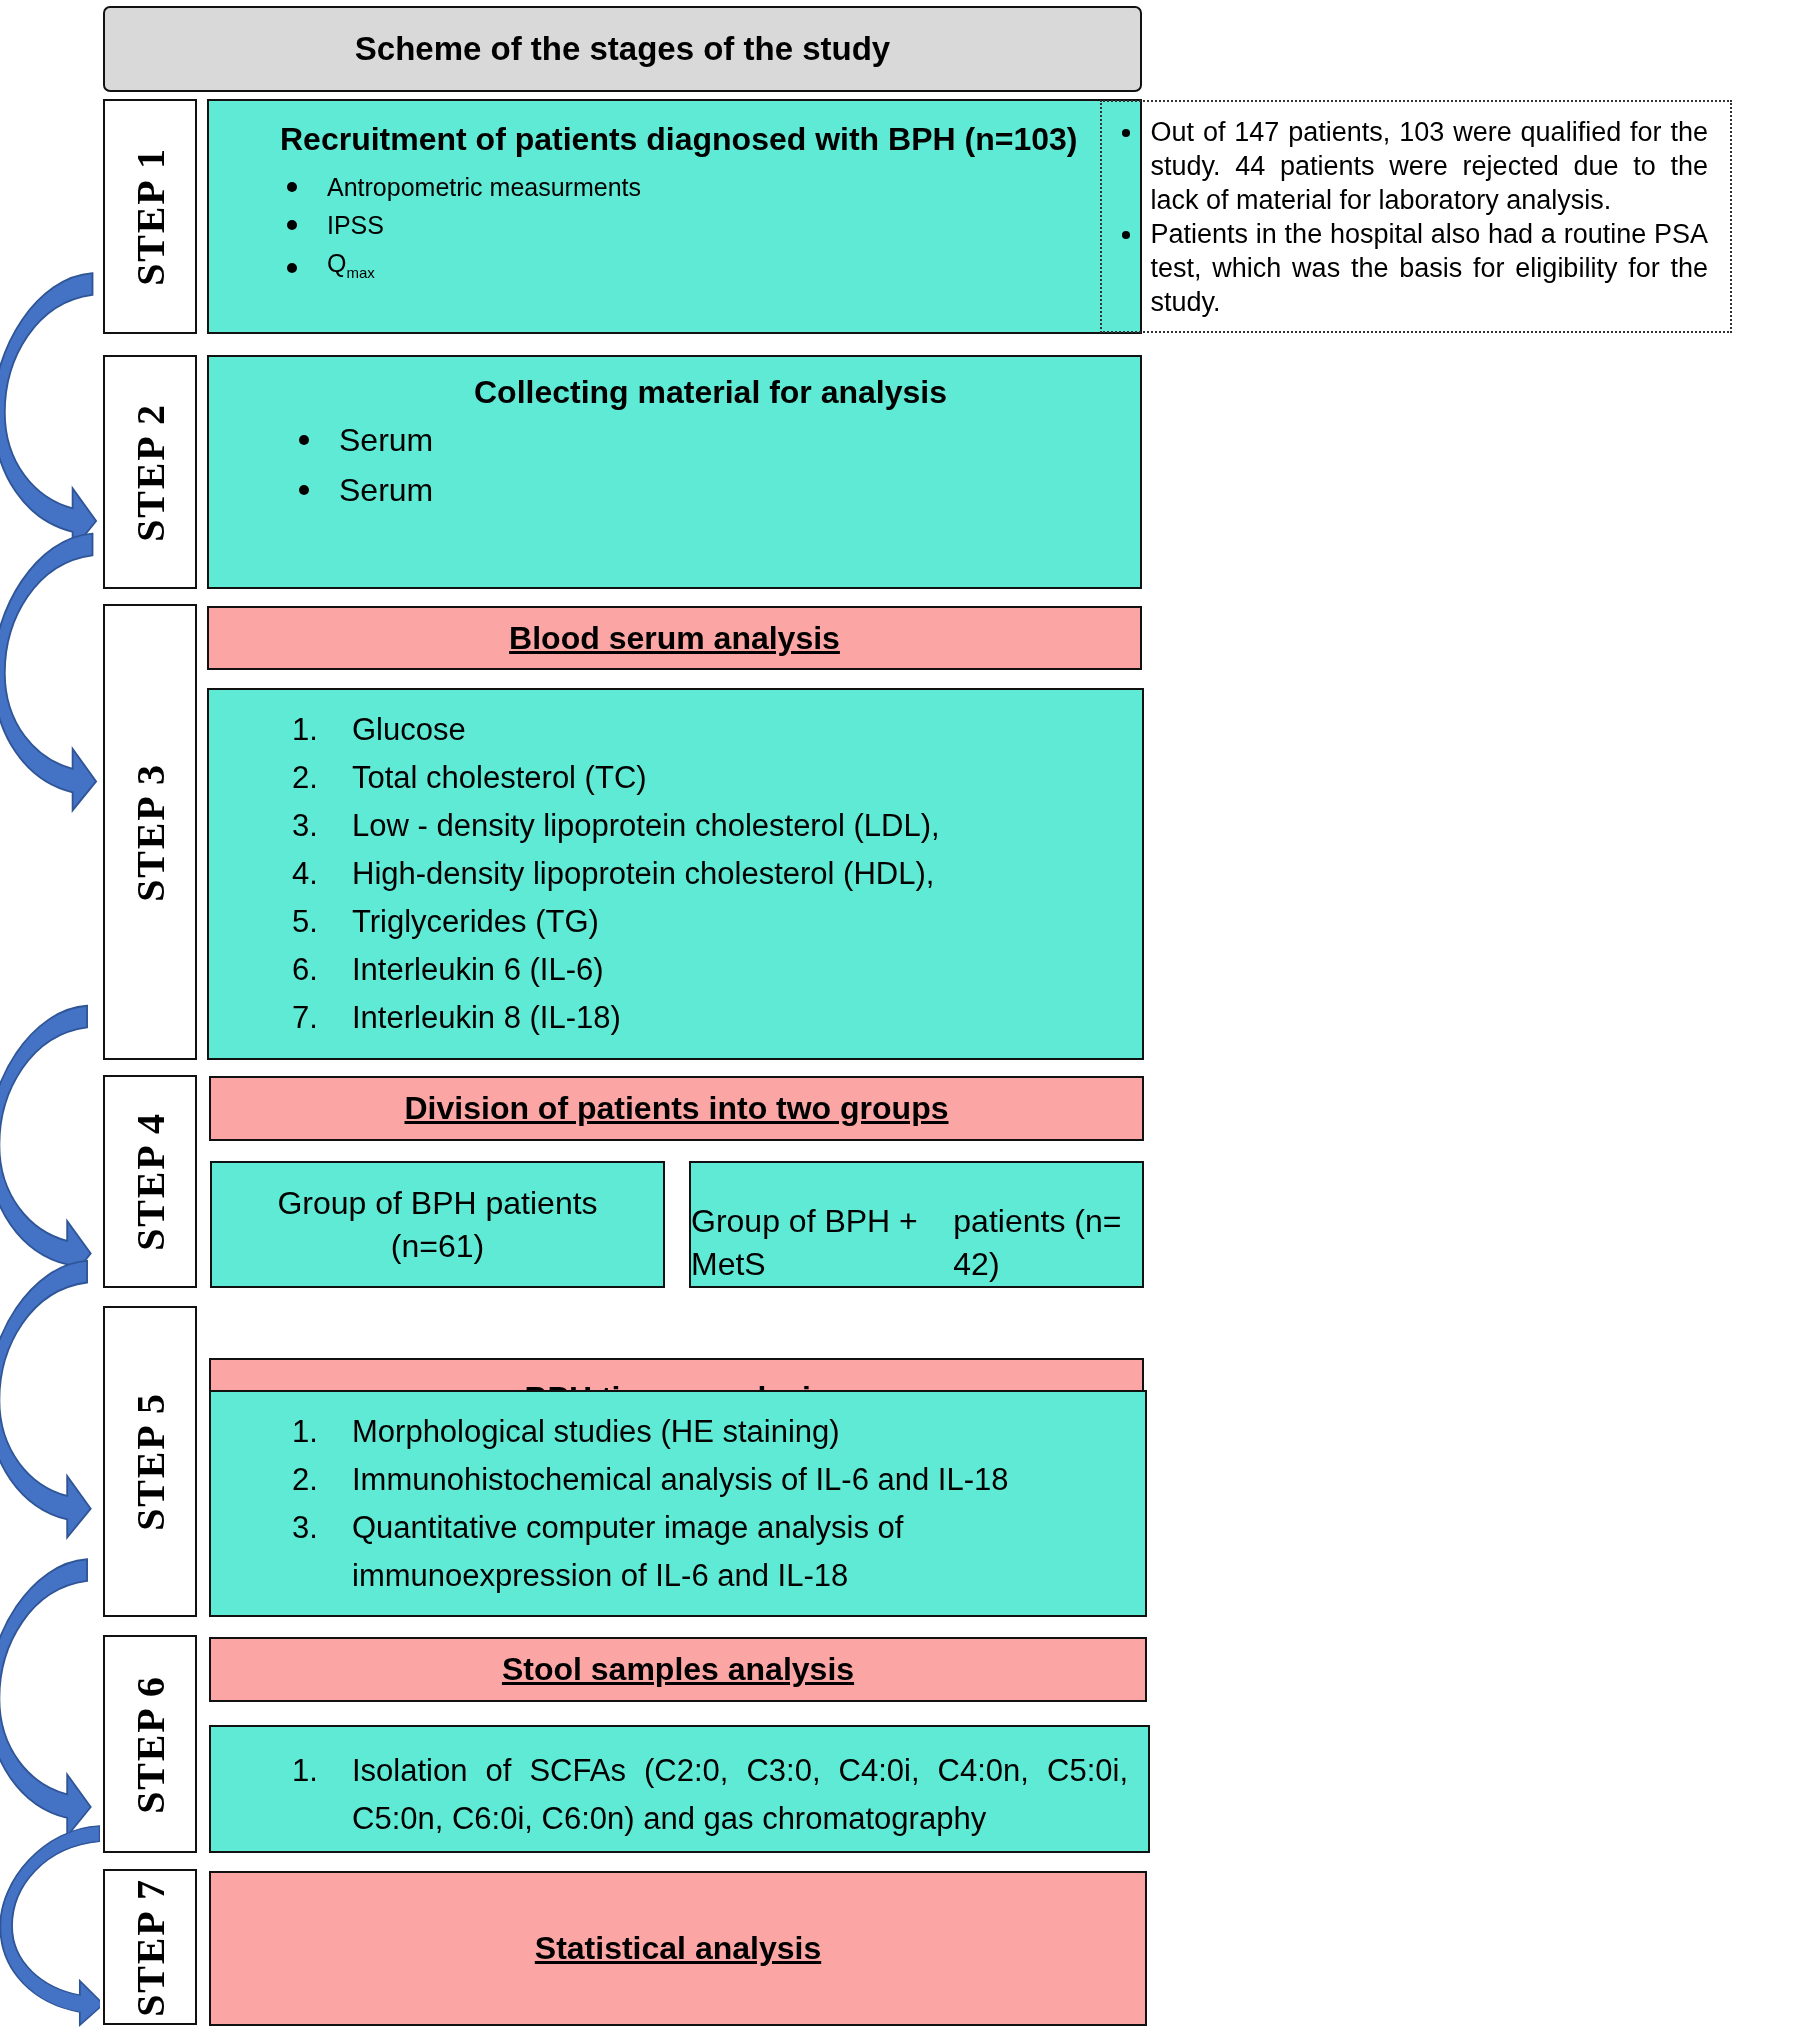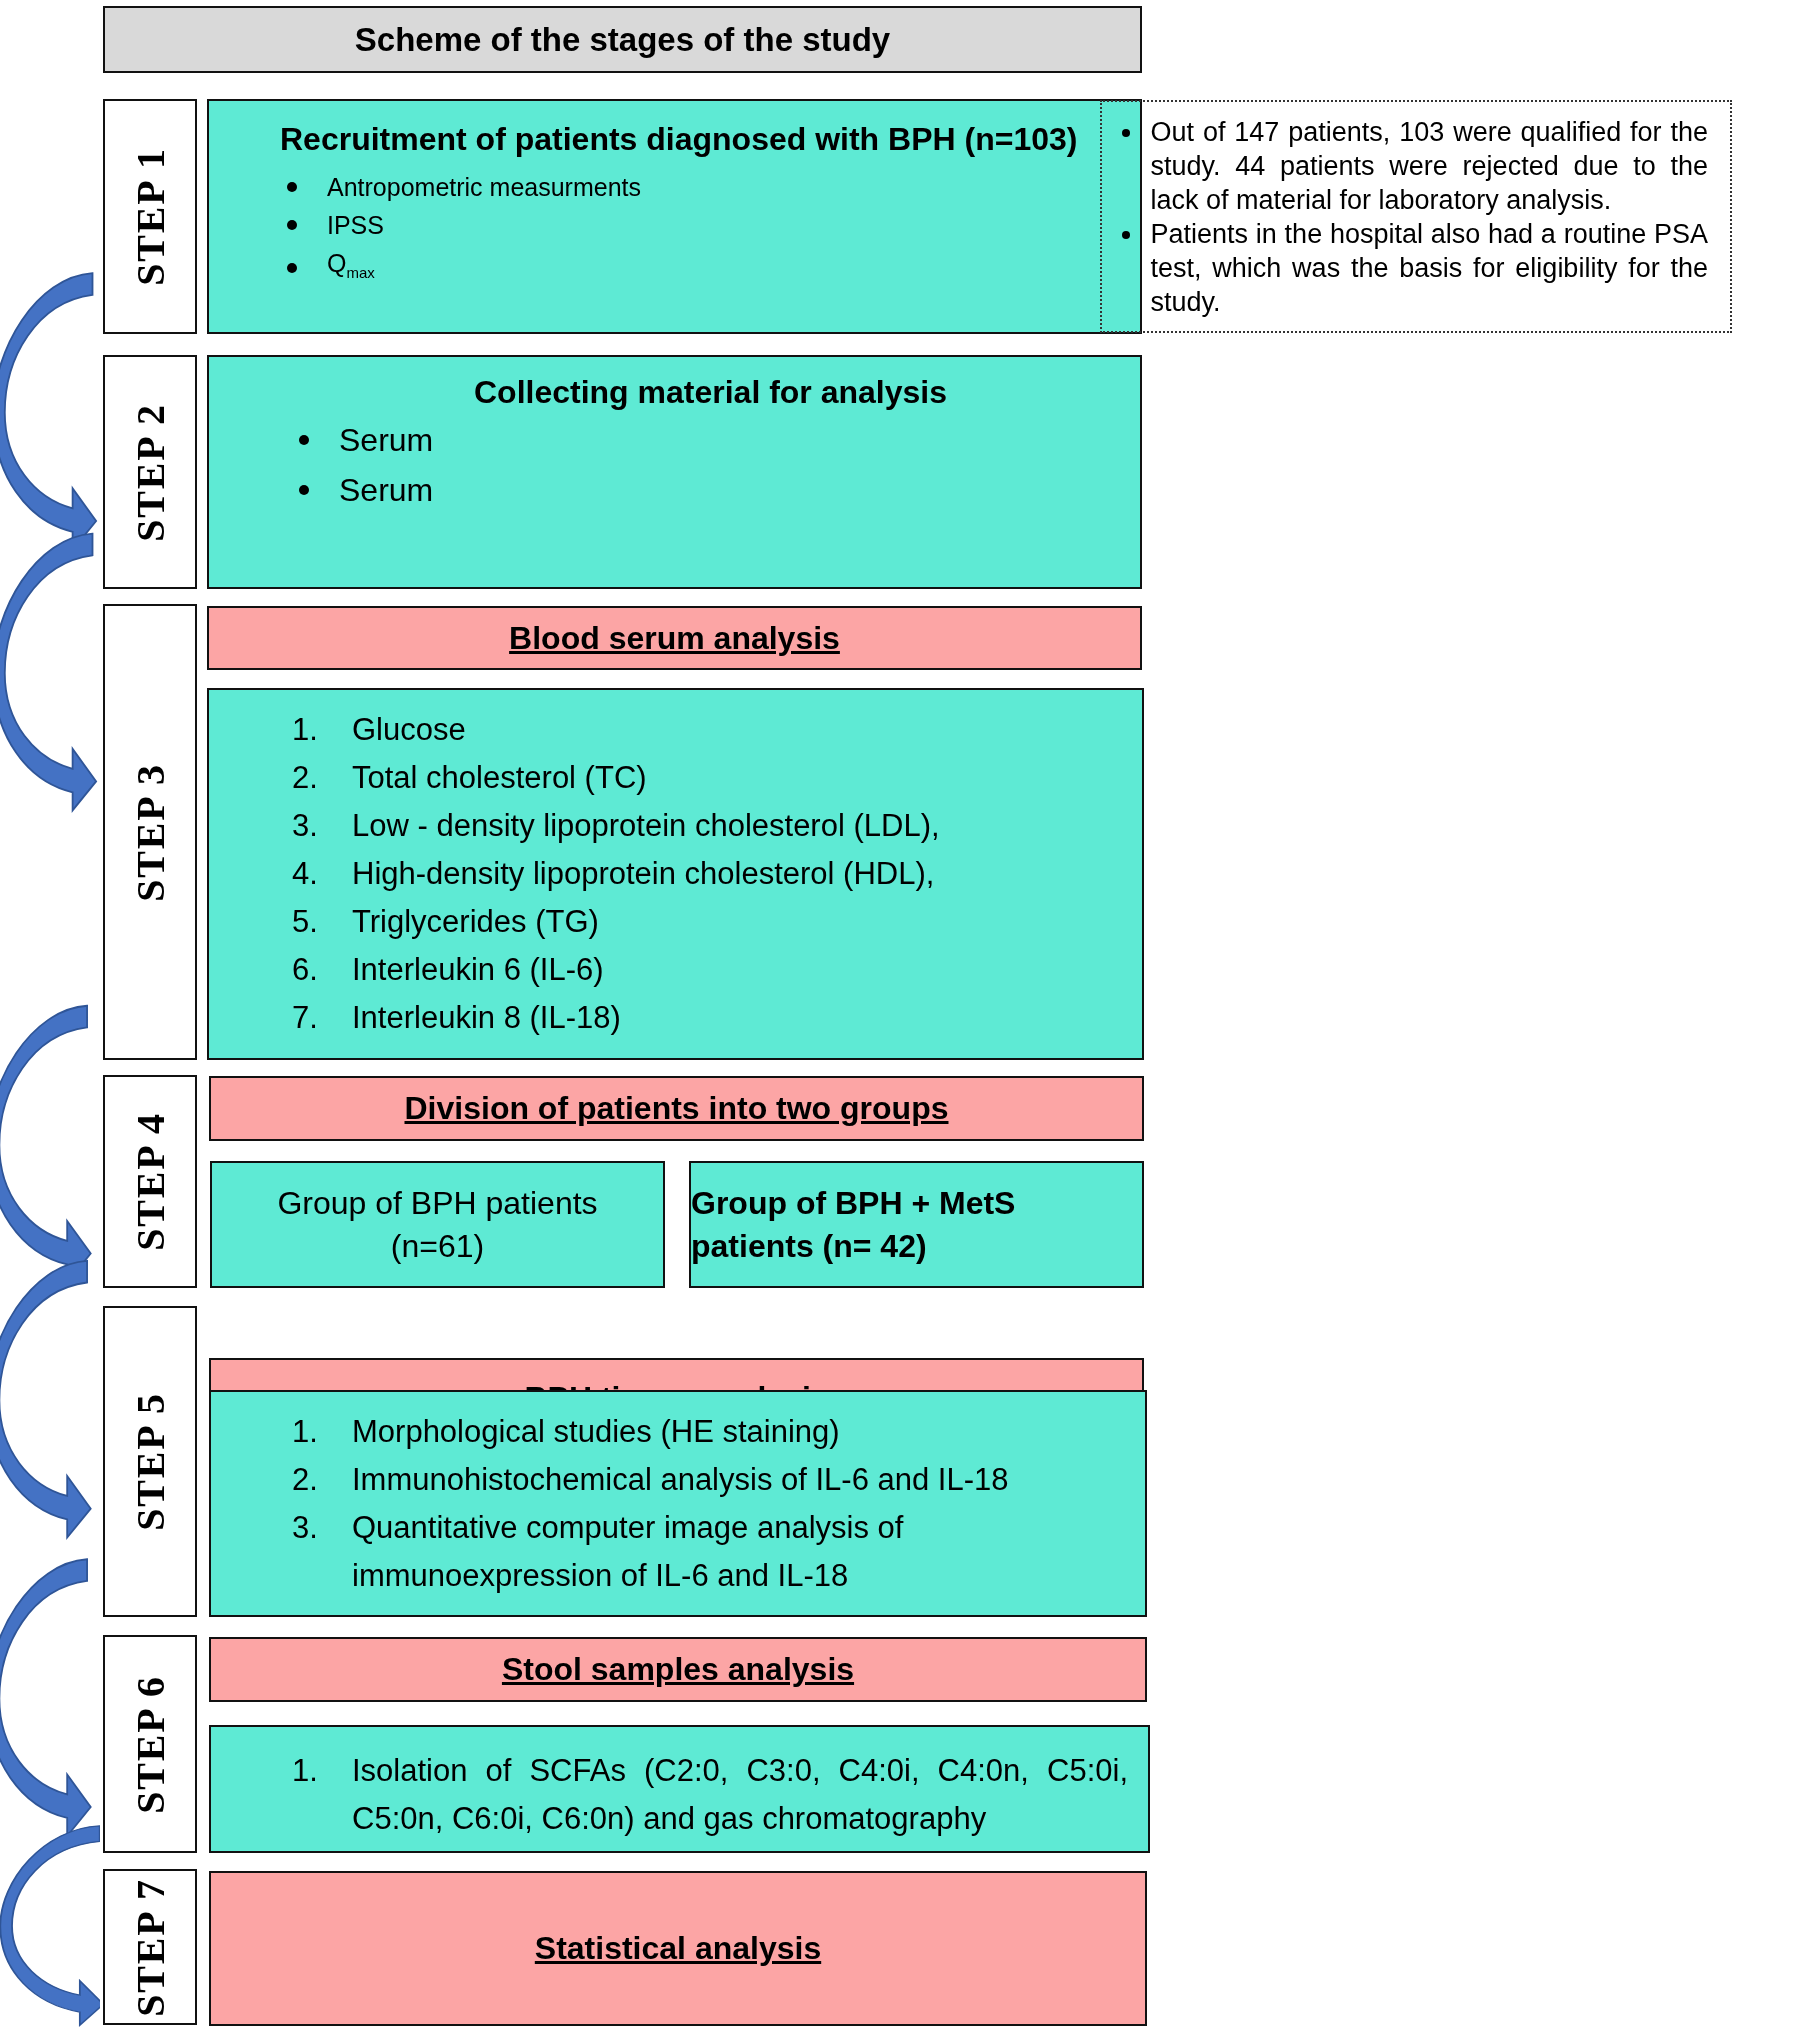--- a/index.html
+++ b/index.html
@@ -19,21 +19,21 @@
   .arrow{position:absolute;left:0;}
   .note{position:absolute;left:1100px;top:100px;width:632px;height:233px;border:2.7px dotted #333;box-sizing:border-box;padding:12.7px 22px 0 14.5px;font-size:27px;line-height:34px;text-align:justify;}
   .note ul{margin:0;padding:0;list-style:none;}
   .note li{position:relative;padding-left:34px;}
   .note li::before{content:"";position:absolute;left:5.4px;top:14.5px;width:8.1px;height:8.1px;border-radius:50%;background:#000;}
   sub{font-size:60%;}
 </style>
 </head>
 <body>
 
-<div class="box grey hdr" style="left:103px;top:6.3px;width:1039px;height:67px;font-size:33px;">
+<div class="box grey hdr" style="left:103px;top:6.3px;width:1039px;height:86px;font-size:33px;border-radius:7px;">
   <span>Scheme of the stages of the study</span>
 </div>
 
 <div class="step" style="left:103px;top:99px;width:94px;height:235px;">
   <span>STEP 1</span>
 </div>
 <div class="box" style="left:207px;top:99px;width:935px;height:235px;padding:18px 0 0 71px;">
   <div style="font-weight:bold;font-size:32px;line-height:40px;">Recruitment of patients diagnosed with BPH (n=103)</div>
   <ul class="bul" style="font-size:25px;line-height:38px;margin-top:9px;">
     <li><span>Antropometric measurments</span></li>
@@ -95,21 +95,21 @@
 <div class="step" style="left:103px;top:1075px;width:94px;height:213px;">
   <span>STEP 4</span>
 </div>
 <div class="box lgrey hdr" style="left:209px;top:1076px;width:935px;height:65px;">
   <span>Division of patients into two groups</span>
 </div>
 <div class="box" style="left:210px;top:1161px;width:455px;height:127px;display:flex;flex-direction:column;align-items:center;justify-content:center;font-size:32px;line-height:43px;">
   <span>Group of BPH patients</span>
   <span>(n=61)</span>
 </div>
-<div class="box" style="left:689px;top:1161px;width:455px;height:127px;display:flex;flex-direction:column;align-items:flex-start;justify-content:center;font-size:32px;line-height:43px;font-weight:bold;">
+<div class="box" style="left:689px;top:1161px;width:455px;height:127px;display:flex;flex-direction:row;align-items:flex-end;justify-content:center;font-size:32px;line-height:43px;">
   <span>Group of BPH + MetS</span>
   <span>patients (n= 42)</span>
 </div>
 
 <div class="step" style="left:103px;top:1306px;width:94px;height:311px;">
   <span>STEP 5</span>
 </div>
 <div class="box lgrey hdr" style="left:209px;top:1358px;width:935px;height:80px;">
   <span>BPH tissue analysis</span>
 </div>

